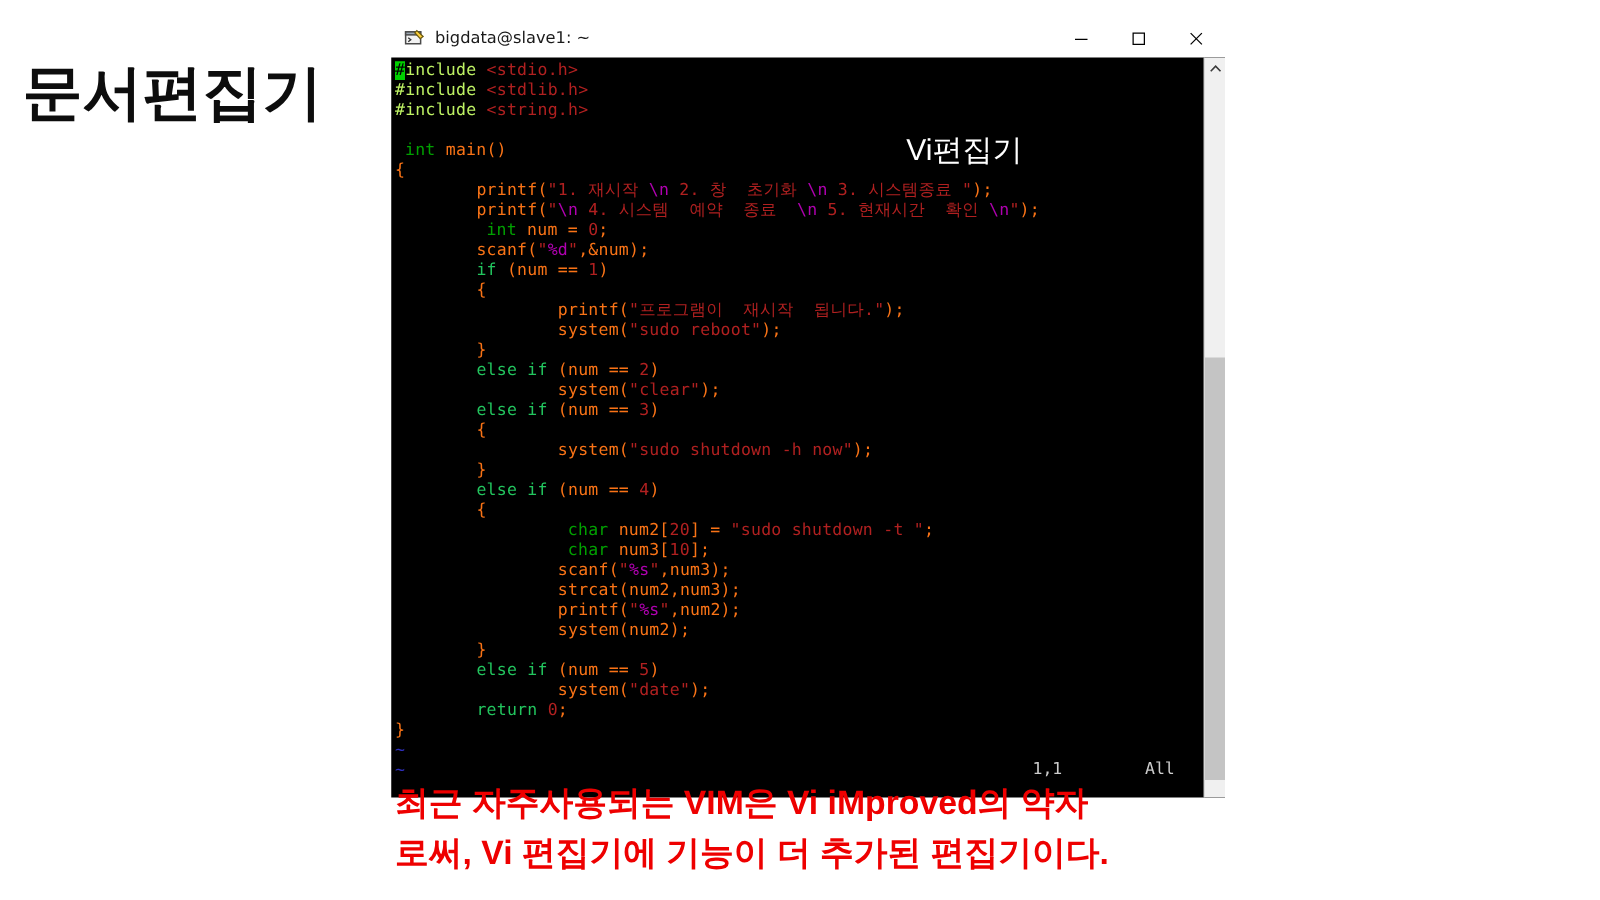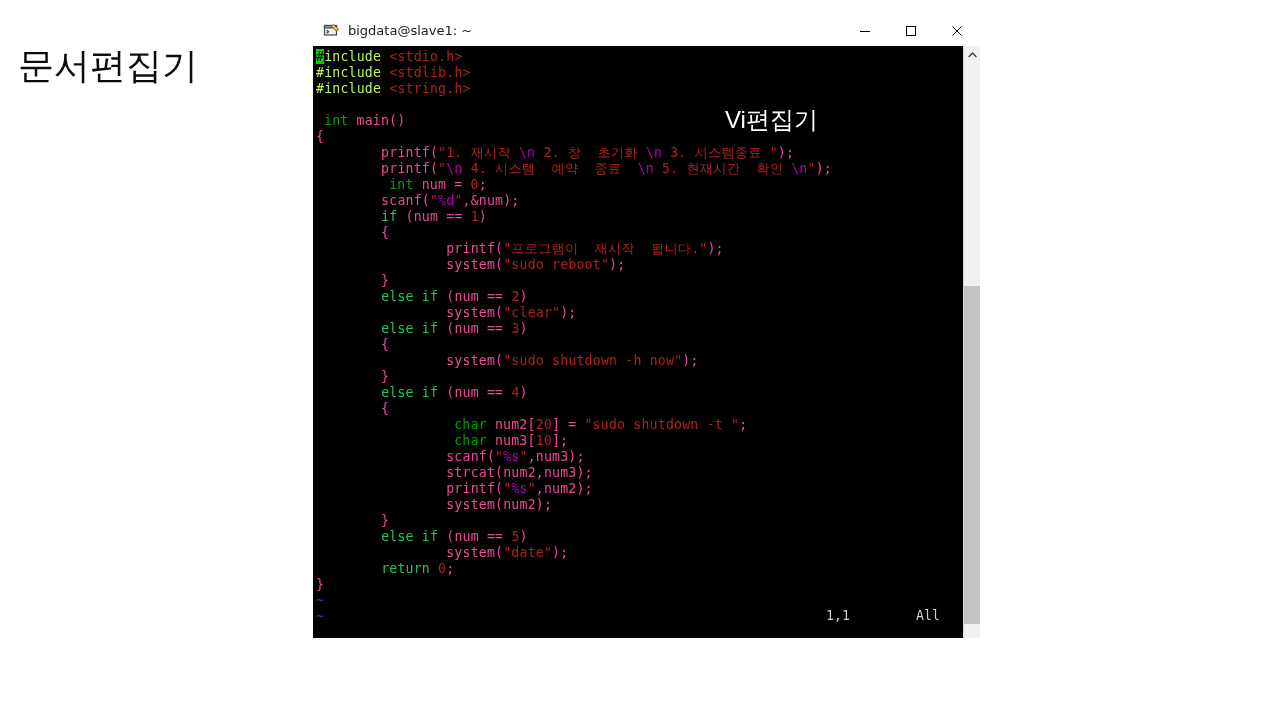--- a/index.html
+++ b/index.html
@@ -17,22 +17,22 @@
     width: 1280px;
     height: 720px;
     background: #ffffff;
   }
 
   
   #slide-title {
     position: absolute;
     left: 18px;
     top: 42px;
-    font-size: 36px;
-    font-weight: normal;
+    font-size: 48px;
+    font-weight: bold;
     color: #0d0d0d;
     letter-spacing: 0px;
     white-space: nowrap;
   }
 
   
   #terminal-window {
     position: absolute;
     left: 313px;
     top: 15px;
@@ -113,21 +113,21 @@
 
   .ln { height: 16px; }
 
   
   .c-pre      { color: #bef264; }          
   .c-str      { color: #b02020; }          
   .c-esc      { color: #b000b0; }          
   .c-type     { color: #00a000; margin-left: 8px; }          
   .c-kw       { color: #22c55e; }          
   .c-num      { color: #b02020; }          
-  .c-plain    { color: #ec4899; }
+  .c-plain    { color: #f97316; }
   .c-tilde    { color: #3030c0; }
   .cursor     { background: #00d000; color: #000000; }
 
   
   #vi-label {
     position: absolute;
     left: 412px;
     top: 58px;
     font-size: 24px;
     font-weight: normal;
@@ -259,14 +259,18 @@
           <svg width="9" height="6" viewBox="0 0 9 6">
               <path d="M0.6 5 L4.5 1 L8.4 5" fill="none" stroke="#3b3b3b" stroke-width="1.3"></path>
             </svg>
         </div>
         <div id="sb-thumb"></div>
       </div>
 
     </div>
   </div>
 
+  <div id="caption">
+    <span class="cl">최근 자주사용되는 VIM은 Vi iMproved의 약자</span>
+    <span class="cl">로써, Vi 편집기에 기능이 더 추가된 편집기이다.</span>
+  </div>
 
 </div>
 
 </body></html>

